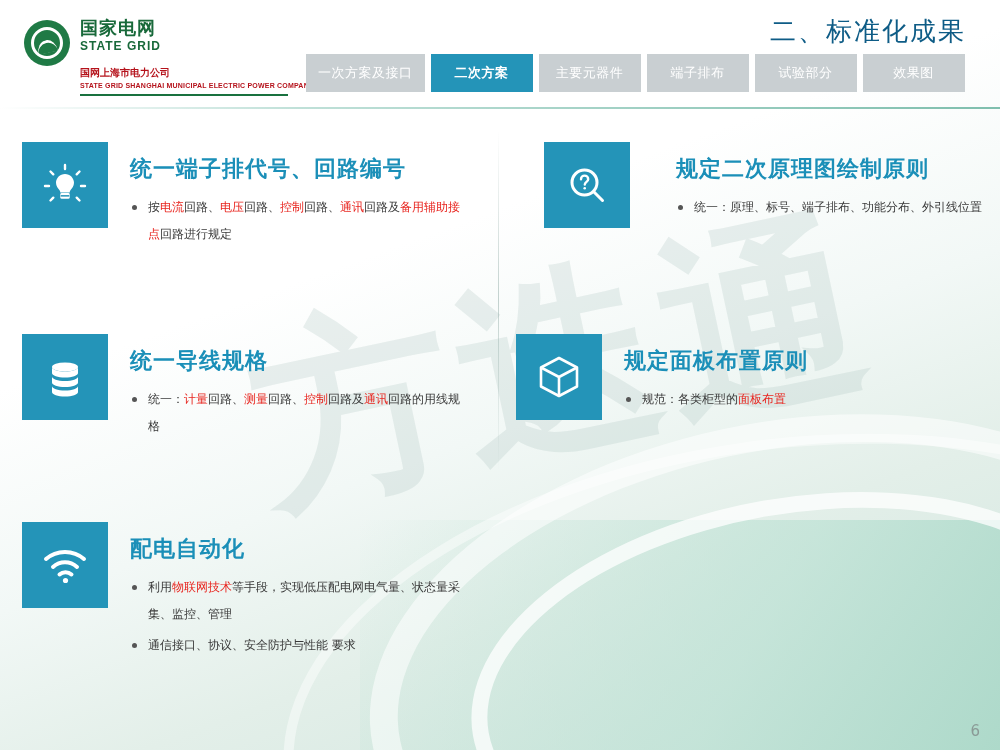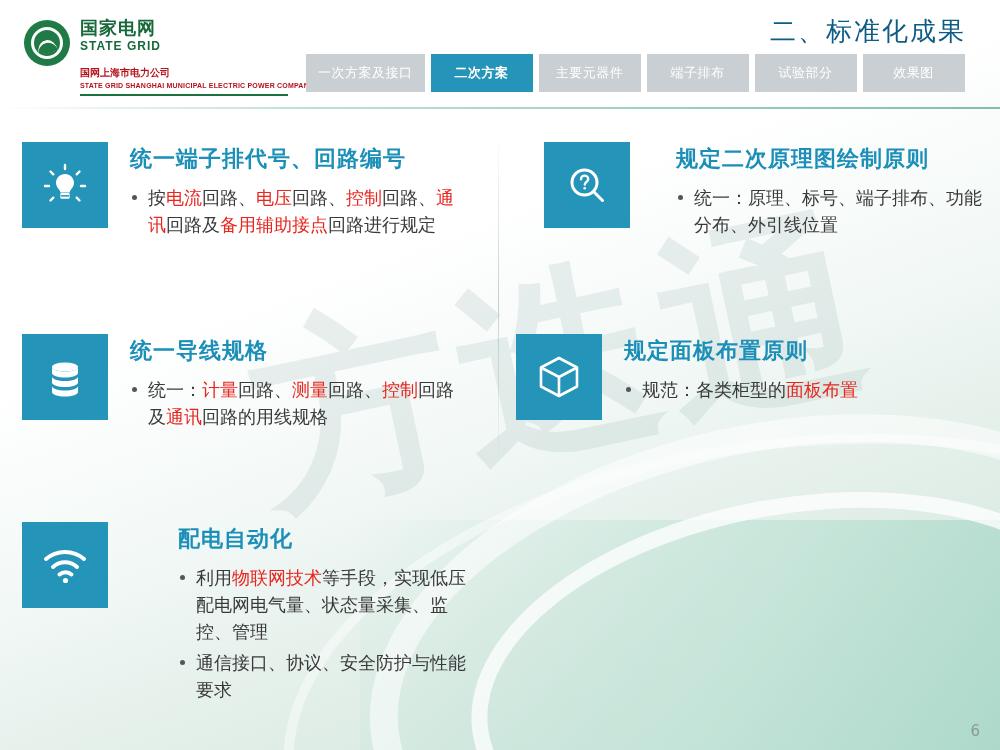--- a/index.html
+++ b/index.html
@@ -189,50 +189,50 @@
     position: relative;
     color: #ffffff;
   }
   .icon-box svg { position: absolute; left: 50%; top: 50%; transform: translate(-50%,-50%); }
   .item-text { margin-left: 22px; }
   .item-title {
     color: #1b8fb8;
     font-size: 22px;
     font-weight: bold;
     letter-spacing: 1px;
-    margin-top: 2px;
+    margin-top: 12px;
     font-family: "DejaVu Sans", "Liberation Sans", sans-serif;
   }
   .bullets {
     margin: 10px 0 0 0;
     padding: 0;
     list-style: none;
   }
   .bullets li {
     position: relative;
     padding-left: 18px;
-    font-size: 18px;
+    font-size: 12px;
     line-height: 27px;
     color: #3a3a3a;
     font-family: "DejaVu Sans", "Liberation Sans", sans-serif;
   }
   .bullets li + li { margin-top: 4px; }
   .bullets li::before {
     content: "";
     position: absolute;
     left: 2px; top: 11px;
     width: 5px; height: 5px;
     border-radius: 50%;
     background: #555555;
   }
   .hl { color: #e8251f; }
   
   #item-1 { left: 22px; top: 30px; width: 460px; }
   #item-2 { left: 22px; top: 222px; width: 460px; }
-  #item-3 { left: 22px; top: 410px; width: 460px; gap: 48px; }
+  #item-3 { left: 22px; top: 410px; width: 460px; }
   #item-4 { left: 544px; top: 30px; width: 450px; gap: 24px; }
   #item-5 { left: 516px; top: 222px; width: 450px; }
   #item-1 .item-text, #item-2 .item-text, #item-3 .item-text { width: 340px; }
   #item-4 .item-text, #item-5 .item-text { width: 330px; }
   .page-number {
     position: absolute;
     right: 20px; bottom: 10px;
     font-size: 15px;
     color: #8a9a96;
     font-family: "DejaVu Sans", "Liberation Sans", sans-serif;

